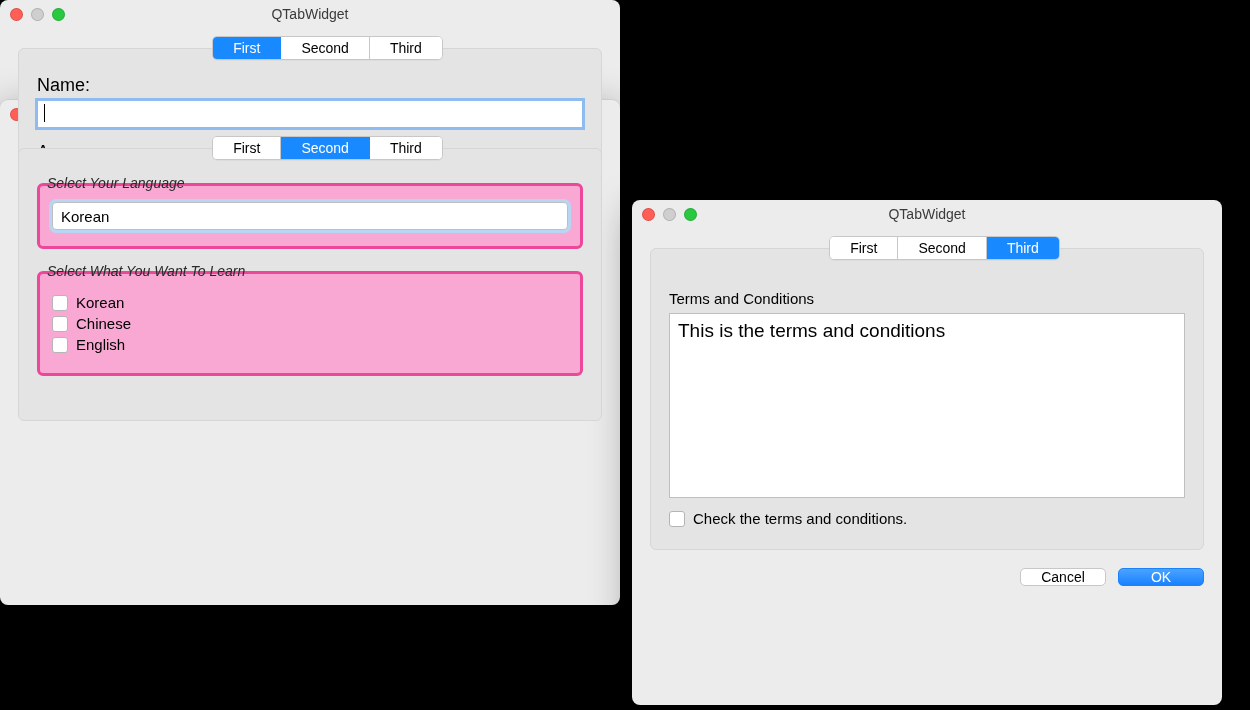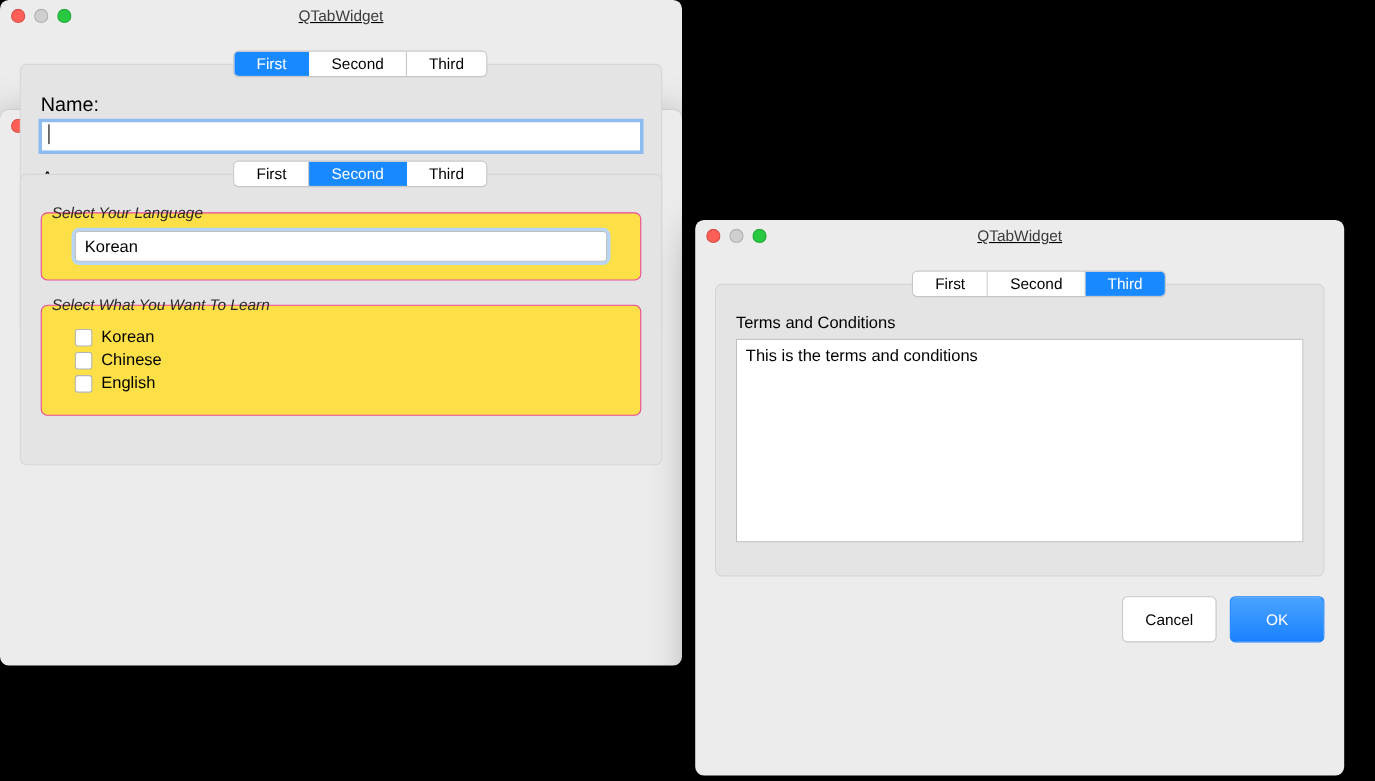--- a/index.html
+++ b/index.html
@@ -17,21 +17,20 @@
     background: #ececec;
     border-radius: 8px;
     box-shadow: 0 10px 40px rgba(0,0,0,0.4), 0 0 0 1px rgba(0,0,0,0.05);
   }
   .titlebar {
     height: 28px;
     display: flex;
     align-items: center;
     position: relative;
     padding: 0 10px;
-    text-decoration: underline;
   }
   .traffic-lights {
     display: flex;
     gap: 8px;
     position: absolute;
     left: 10px;
   }
   .light {
     width: 13px;
     height: 13px;
@@ -43,21 +42,21 @@
   .light.green { background: #28c840; }
   .titlebar-title {
     flex: 1;
     text-align: center;
     font-size: 14px;
     color: #3b3b3b;
   }
   .tabs-wrap {
     display: flex;
     justify-content: center;
-    margin-top: 18px;
+    margin-top: 8px;
     position: relative;
     z-index: 2;
     padding-left: 35px;
   }
   .tabbar {
     display: inline-flex;
     border: 1px solid #c7c7c7;
     border-radius: 5px;
     overflow: hidden;
     background: #fff;
@@ -109,24 +108,24 @@
   }
   .groupbox-title {
     font-size: 14px;
     color: #2a2a2a;
     margin-left: 10px;
     position: relative;
     z-index: 2;
     font-style: italic;
   }
   .groupbox {
-    background: #fde047;
-    border: 1px solid #ec4899;
+    background: #f9a8d4;
+    border: 3px solid #ec4899;
     border-radius: 6px;
-    padding: 16px 30px;
+    padding: 16px 12px;
     margin-top: -8px;
     margin-bottom: 14px;
     position: relative;
     z-index: 1;
   }
   .combo {
     display: flex;
     align-items: center;
     height: 28px;
     background: #fff;
@@ -147,39 +146,40 @@
     width: 16px;
     height: 16px;
     background: #fff;
     border: 1px solid #b5b5b5;
     border-radius: 3px;
     flex-shrink: 0;
   }
   .section-title {
     font-size: 15px;
     margin-bottom: 6px;
+    margin-top: 15px;
   }
   .textarea {
     width: 100%;
     height: 185px;
     background: #fff;
     border: 1px solid #bfbfbf;
     padding: 6px 8px;
-    font-size: 15px;
+    font-size: 19px;
     margin-bottom: 12px;
   }
   .button-row {
     display: flex;
     justify-content: flex-end;
     gap: 12px;
     padding: 0 18px 16px 18px;
   }
   .btn {
     min-width: 86px;
-    height: 42px;
+    height: 18px;
     border-radius: 5px;
     border: 1px solid #c7c7c7;
     background: #fff;
     font-size: 14px;
     padding: 0 16px;
     display: inline-flex;
     align-items: center;
     justify-content: center;
     cursor: default;
   }
@@ -289,19 +289,23 @@
       <div class="tab">Second</div>
       <div class="tab active">Third</div>
     </div>
   </div>
 
   <div class="panel">
     <div class="section-title">Terms and Conditions</div>
     <div class="textarea">
       <span>This is the terms and conditions</span>
     </div>
+    <div class="check-row">
+      <div class="checkbox"></div>
+      <span>Check the terms and conditions.</span>
+    </div>
   </div>
 
   <div class="button-row">
     <div class="btn">Cancel</div>
     <div class="btn primary">OK</div>
   </div>
 </div>
 
 </body></html>

